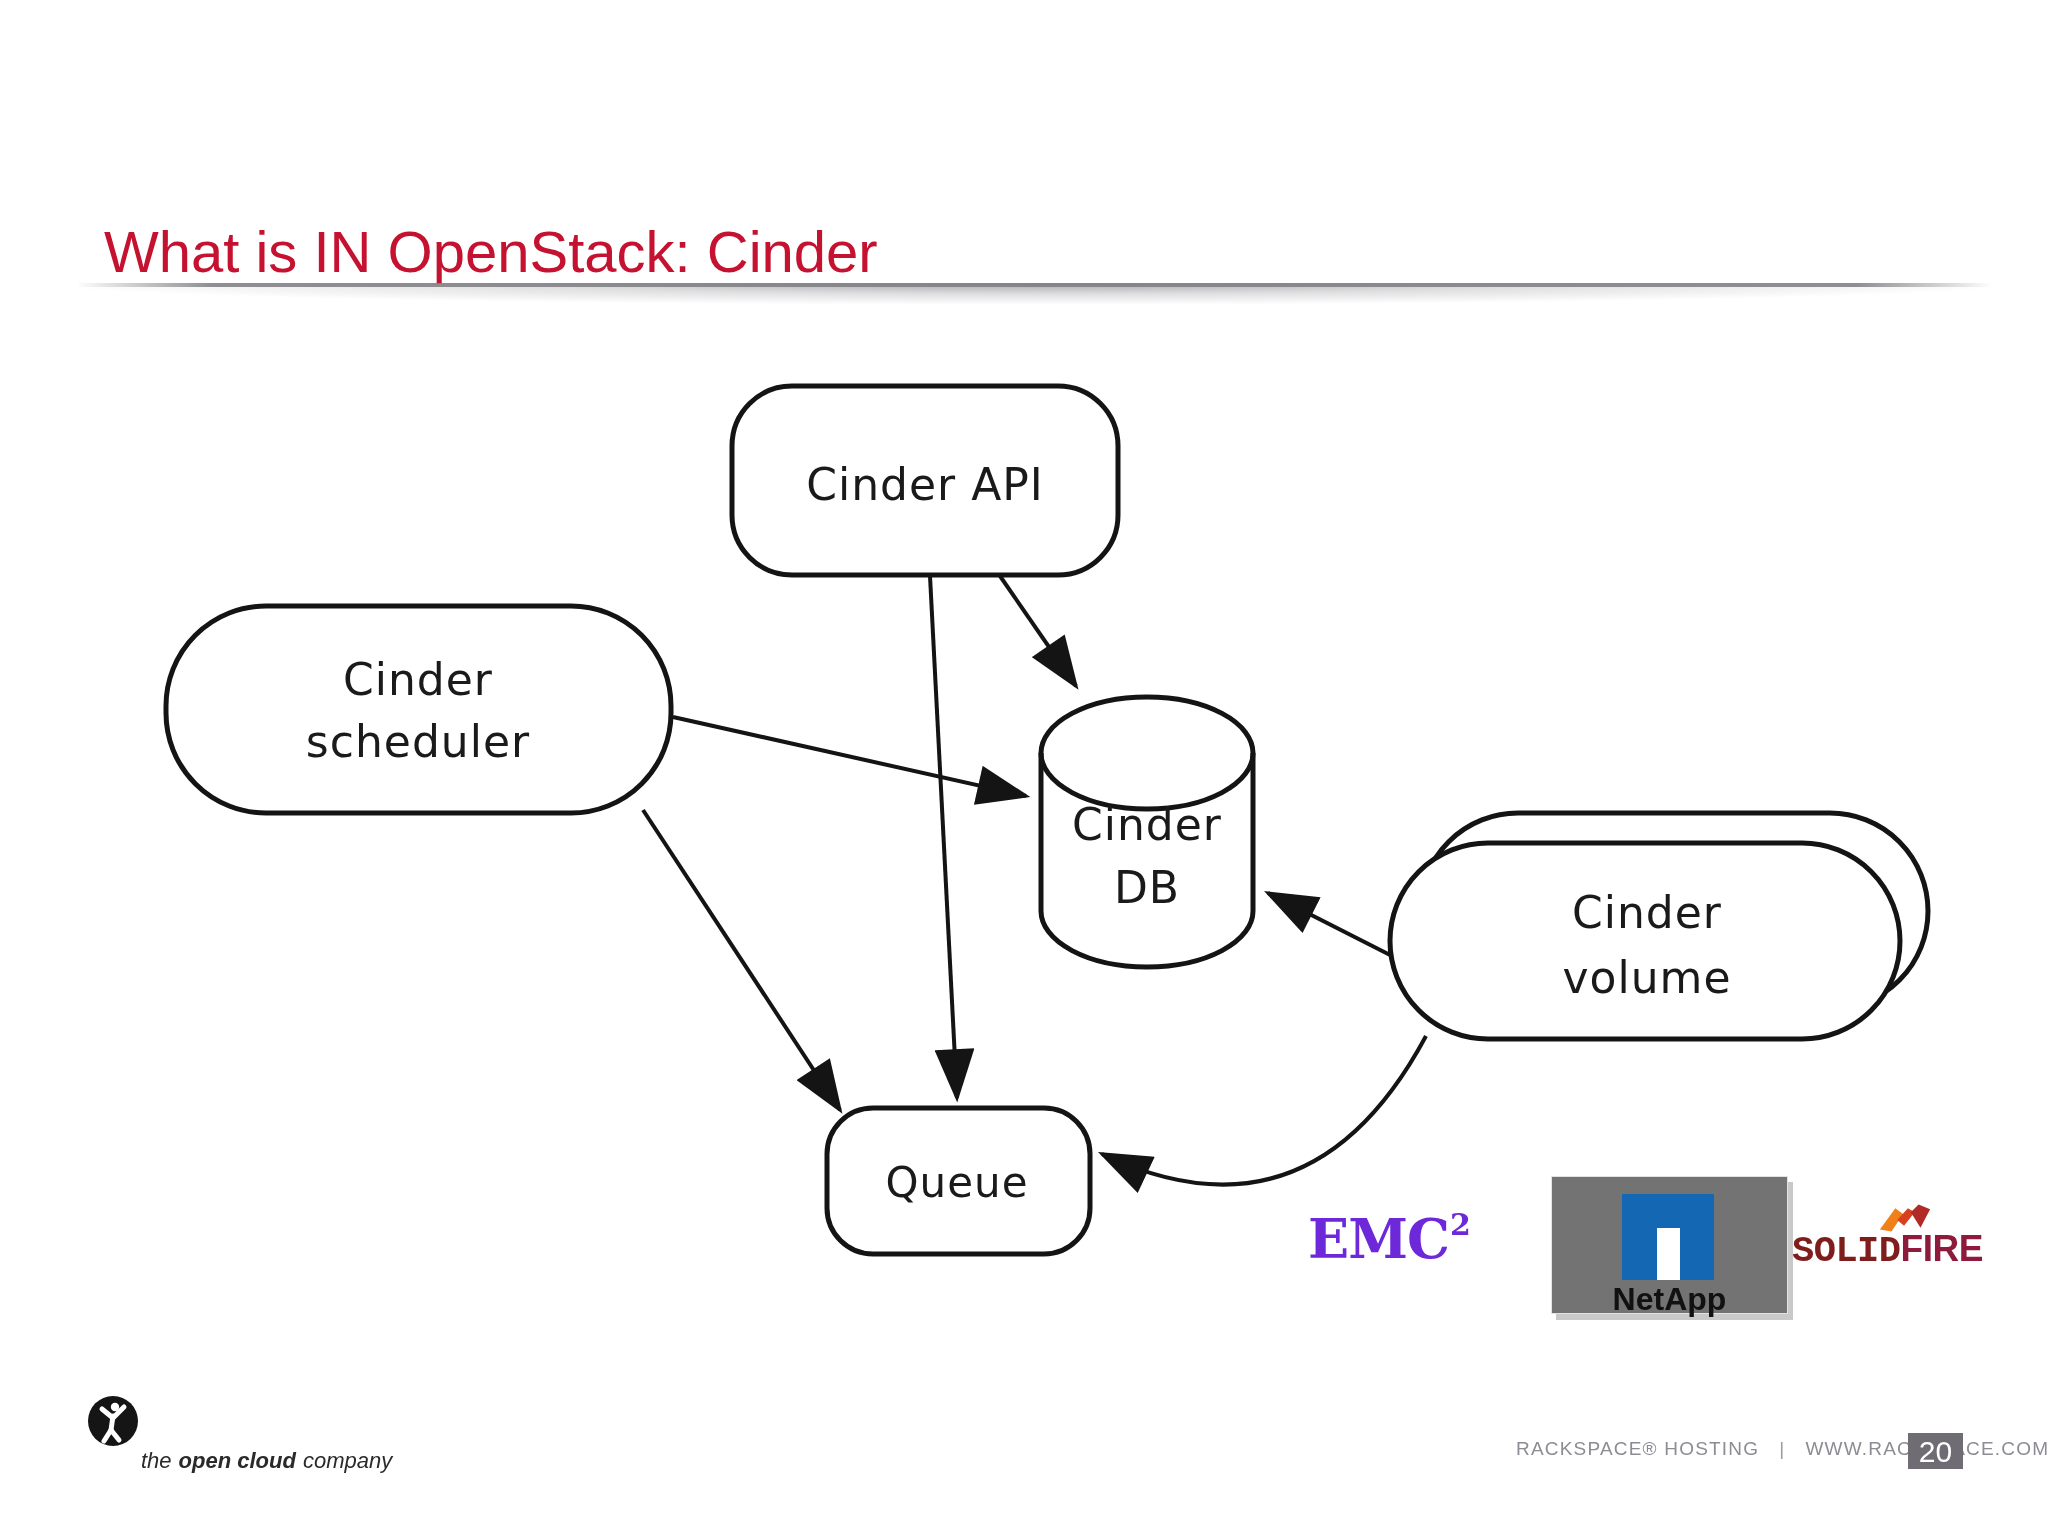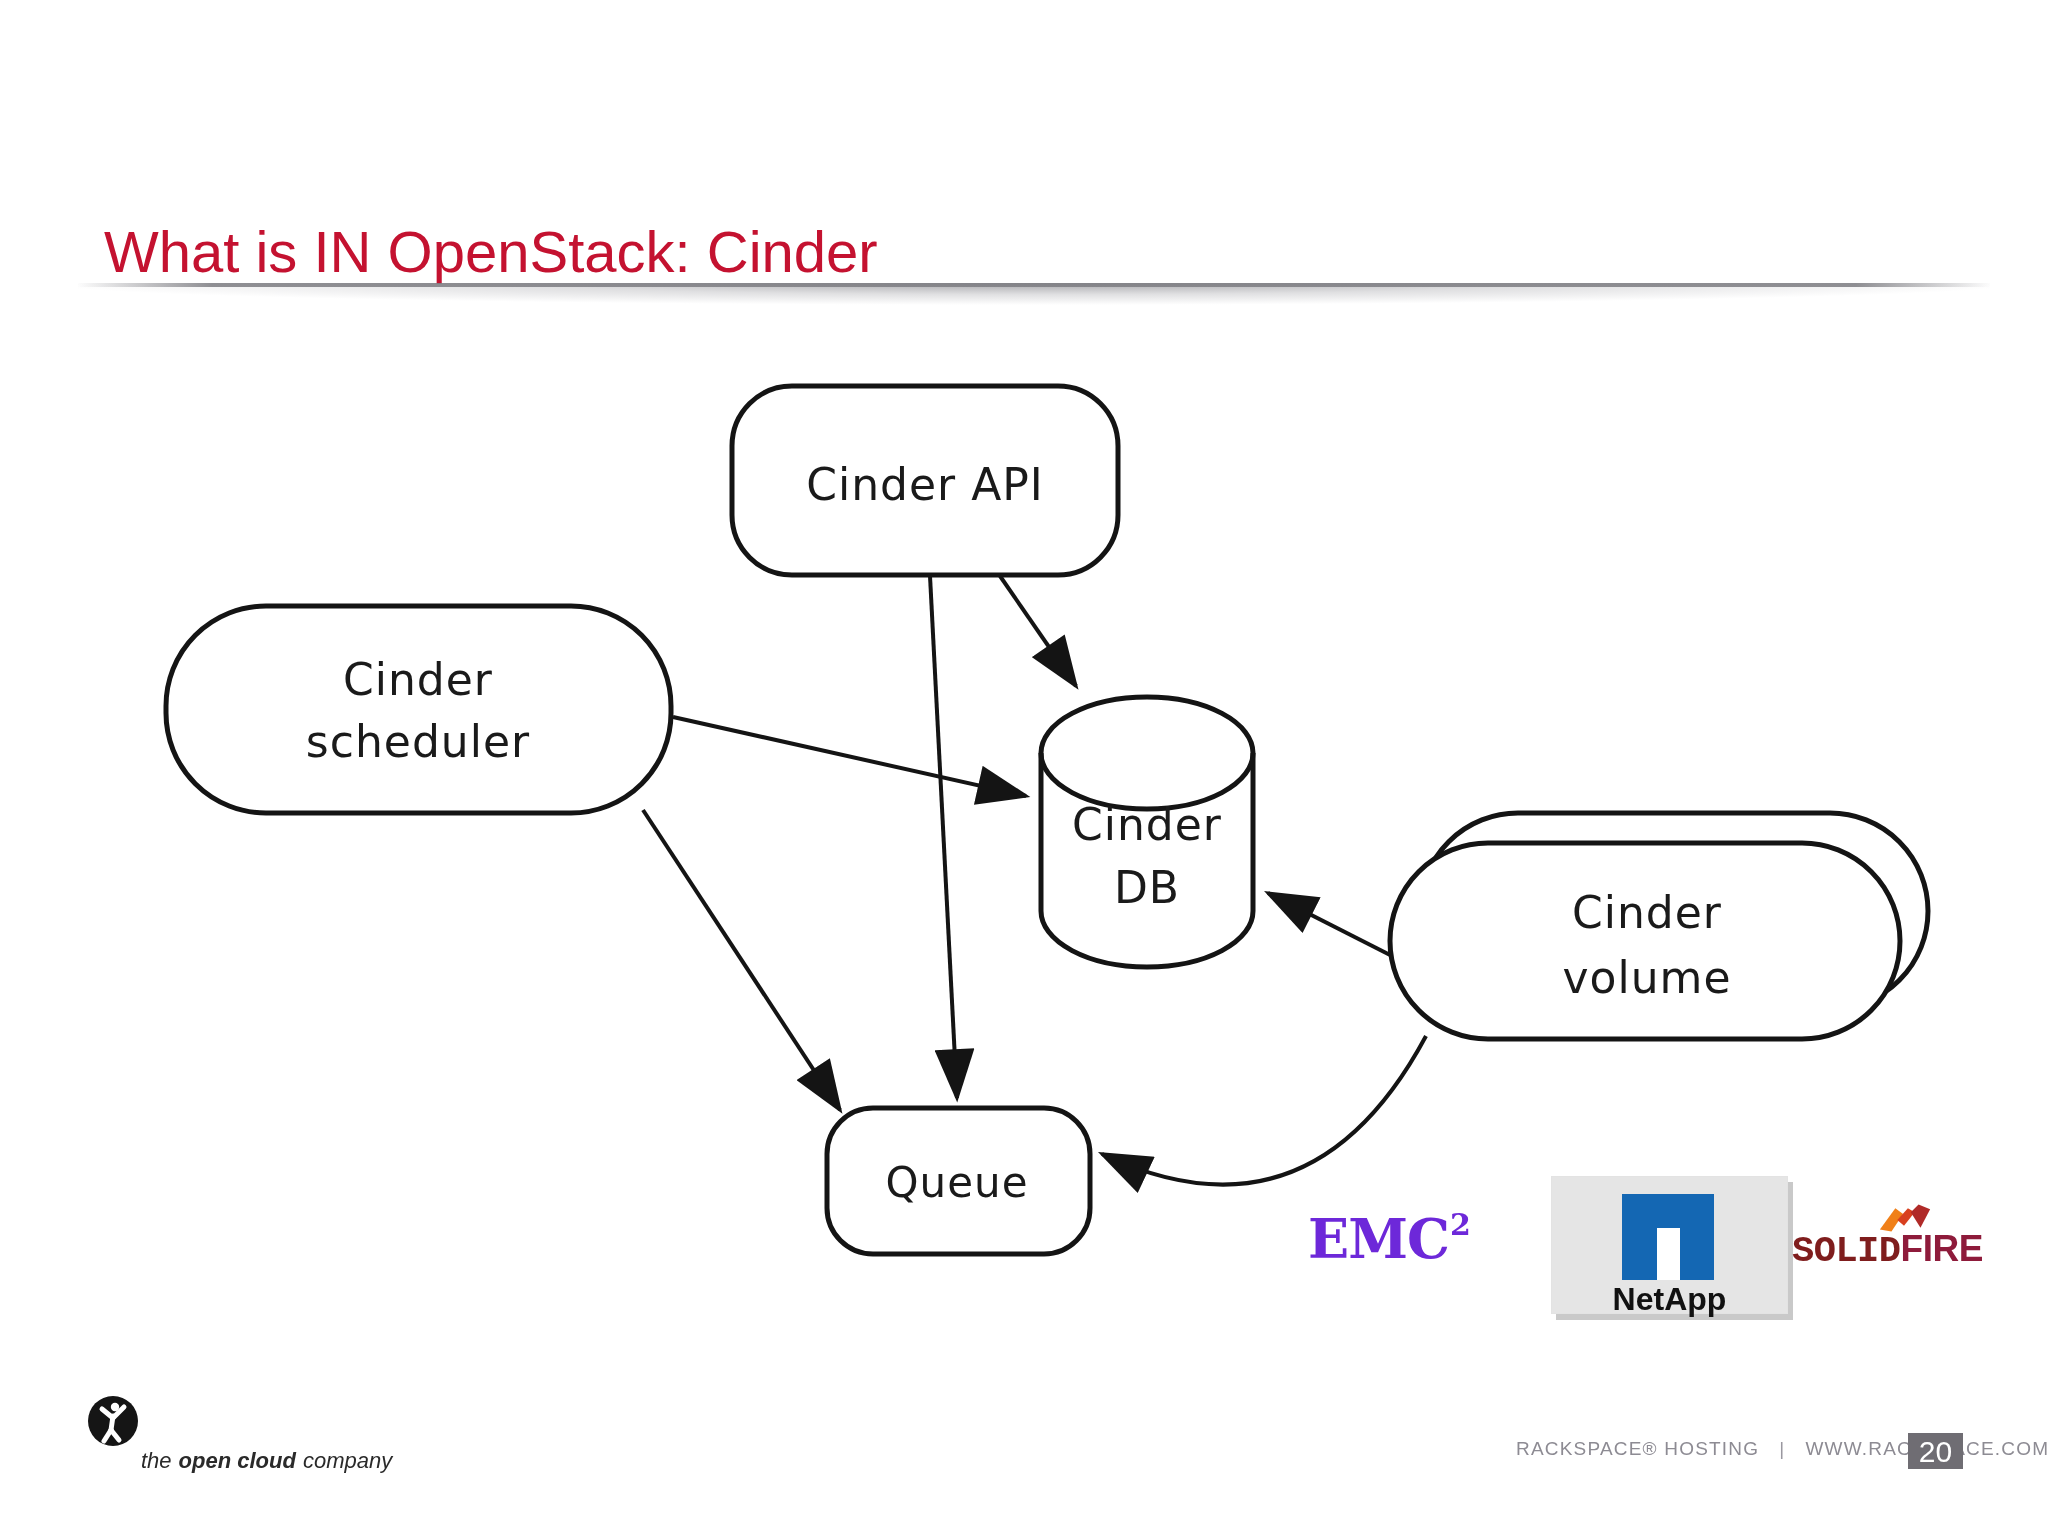--- a/index.html
+++ b/index.html
@@ -30,21 +30,21 @@
   .nlabel.small{font-size:42px;}
   
   .emc{
     position:absolute;left:1308px;top:1212px;
     font-family:"DejaVu Serif",serif;font-weight:700;
     font-size:54px;line-height:1;color:#6d28d9;letter-spacing:-1px;
   }
   .emc sup{font-size:30px;position:relative;top:-4px;left:1px;}
   .netapp-card{
     position:absolute;left:1551px;top:1176px;width:235px;height:136px;
-    background:#e5e5e5;border:1px solid #e3e3e3;
+    background:#737373;border:1px solid #e3e3e3;
     box-shadow:5px 6px 0 #c9c9c9;
   }
   .netapp-mark{
     position:absolute;left:70px;top:17px;width:92px;height:86px;
     background:#1467B3;
   }
   .netapp-notch{
     position:absolute;left:35px;top:34px;width:23px;height:52px;background:#ffffff;
   }
   .netapp-label{

